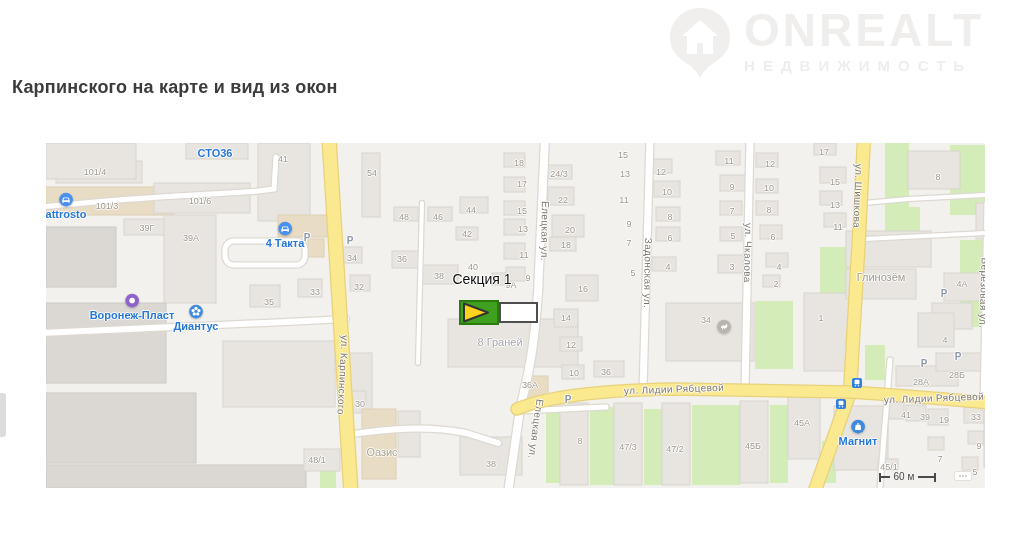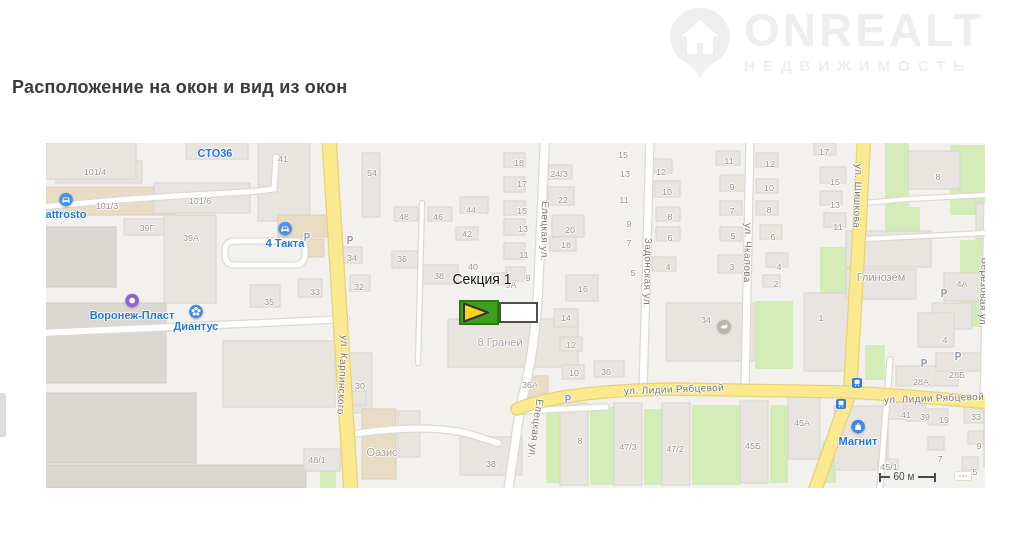--- a/index.html
+++ b/index.html
@@ -74,21 +74,21 @@
       </symbol>
     <symbol id="ico-bus" viewBox="0 0 12 12">
         <rect width="12" height="12" rx="2.5" fill="currentColor"></rect>
         <rect x="3" y="2.2" width="6" height="5.2" rx="1" fill="#fff"></rect>
         <circle cx="4.2" cy="9.2" r=".9" fill="#fff"></circle>
         <circle cx="7.8" cy="9.2" r=".9" fill="#fff"></circle>
       </symbol>
   </defs>
 </svg>
 
-<h2 class="heading">Расположение на окон и вид из окон</h2>
+<h2 class="heading">Карпинского на карте и вид из окон</h2>
 
 <div class="logo">
   <svg width="64" height="82" viewBox="0 0 64 82">
     <path fill="#f1efed" d="M32 2C15 2 2 15 2 31.5 2 44 9 51 19 57.5 25 61.5 29 66 32 72c3-6 7-10.5 13-14.5C55 51 62 44 62 31.5 62 15 49 2 32 2Z"></path>
     <g fill="#fff">
         <path d="M32 14 14 30h5v18h10V37h6v11h10V30h5z"></path>
       </g>
   </svg>
   <div class="logo-text">
     <div class="logo-brand">ONREALT</div>
@@ -277,21 +277,21 @@
       <div class="lbl hn" style="left: 478px; top: 112px;">11</div>
       <div class="lbl hn" style="left: 482px; top: 135px;">9</div>
       <div class="lbl hn" style="left: 465px; top: 142px;">9А</div>
       <div class="lbl hn" style="left: 537px; top: 146px;">16</div>
       <div class="lbl hn" style="left: 520px; top: 175px;">14</div>
       <div class="lbl hn" style="left: 525px; top: 202px;">12</div>
       <div class="lbl hn" style="left: 528px; top: 230px;">10</div>
       <div class="lbl hn" style="left: 560px; top: 229px;">36</div>
       <div class="lbl hn" style="left: 484px; top: 242px;">36А</div>
       <div class="lbl hn" style="left: 445px; top: 321px;">38</div>
-      <div class="lbl hn" style="left: 314px; top: 243px;">30</div>
+      <div class="lbl hn" style="left: 314px; top: 261px;">30</div>
       <div class="lbl hn" style="left: 271px; top: 317px;">48/1</div>
       <div class="lbl hn" style="left: 513px; top: 31px;">24/3</div>
       <div class="lbl hn" style="left: 517px; top: 57px;">22</div>
       <div class="lbl hn" style="left: 524px; top: 87px;">20</div>
       <div class="lbl hn" style="left: 520px; top: 102px;">18</div>
       <div class="lbl hn" style="left: 577px; top: 12px;">15</div>
       <div class="lbl hn" style="left: 579px; top: 31px;">13</div>
       <div class="lbl hn" style="left: 578px; top: 57px;">11</div>
       <div class="lbl hn" style="left: 583px; top: 81px;">9</div>
       <div class="lbl hn" style="left: 583px; top: 100px;">7</div>

